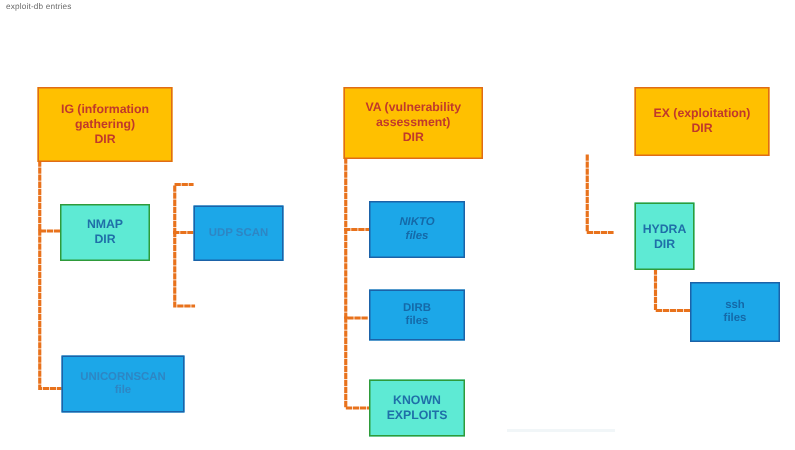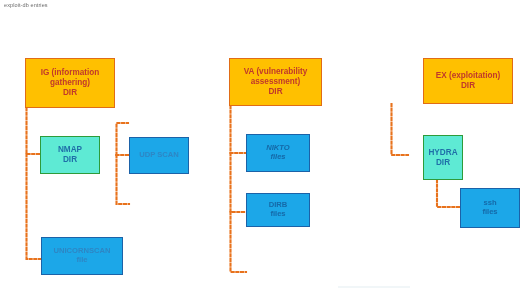--- a/index.html
+++ b/index.html
@@ -115,20 +115,22 @@
   <div class="node n-orange" style="left:229px;top:58px;width:93px;height:48px;">VA (vulnerability
 assessment)
 DIR</div>
 
   <div class="node n-blue" style="left:246px;top:134px;width:64px;height:38px;font-style:italic;">NIKTO
 files</div>
 
   <div class="node n-blue" style="left:246px;top:193px;width:64px;height:34px;">DIRB
 files</div>
 
+  <div class="node n-green" style="left:246px;top:253px;width:64px;height:38px;">KNOWN
+EXPLOITS</div>
 
   <div class="node n-orange" style="left:402px;top:58px;width:90px;height:46px;margin-left:21px;">EX (exploitation)
 DIR</div>
 
   <div class="node n-green" style="left:408px;top:135px;width:40px;height:45px;margin-left:15px;">HYDRA
 DIR</div>
 
   <div class="node n-blue" style="left:460px;top:188px;width:60px;height:40px;">ssh
 files</div>
 

